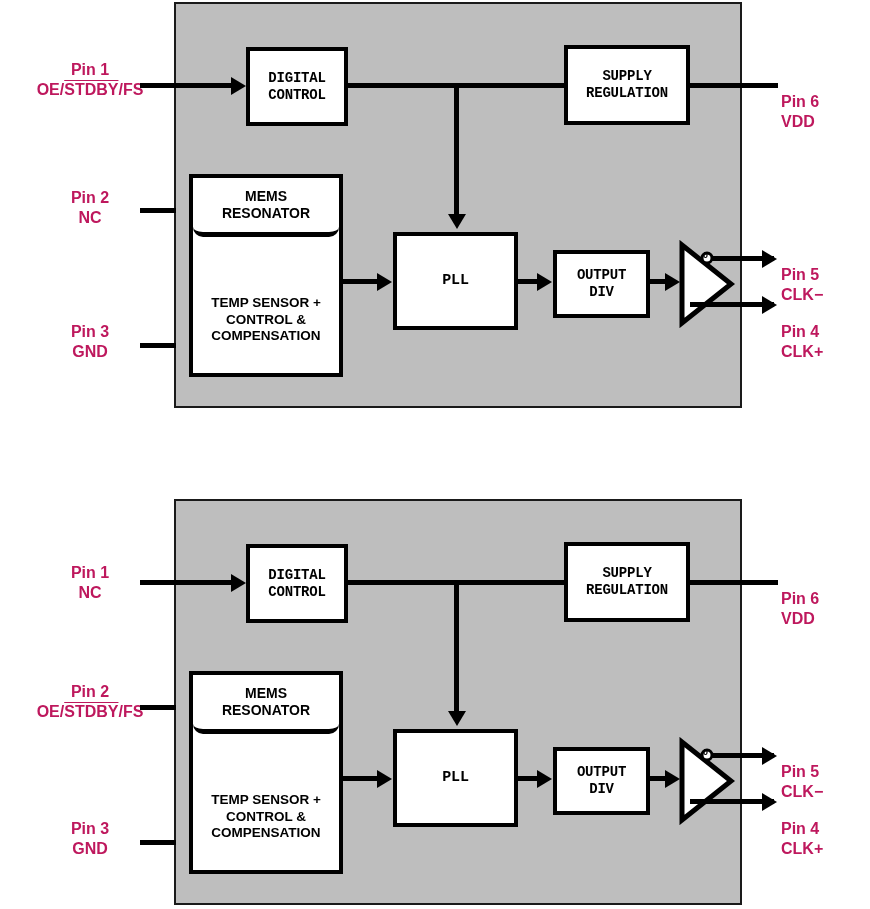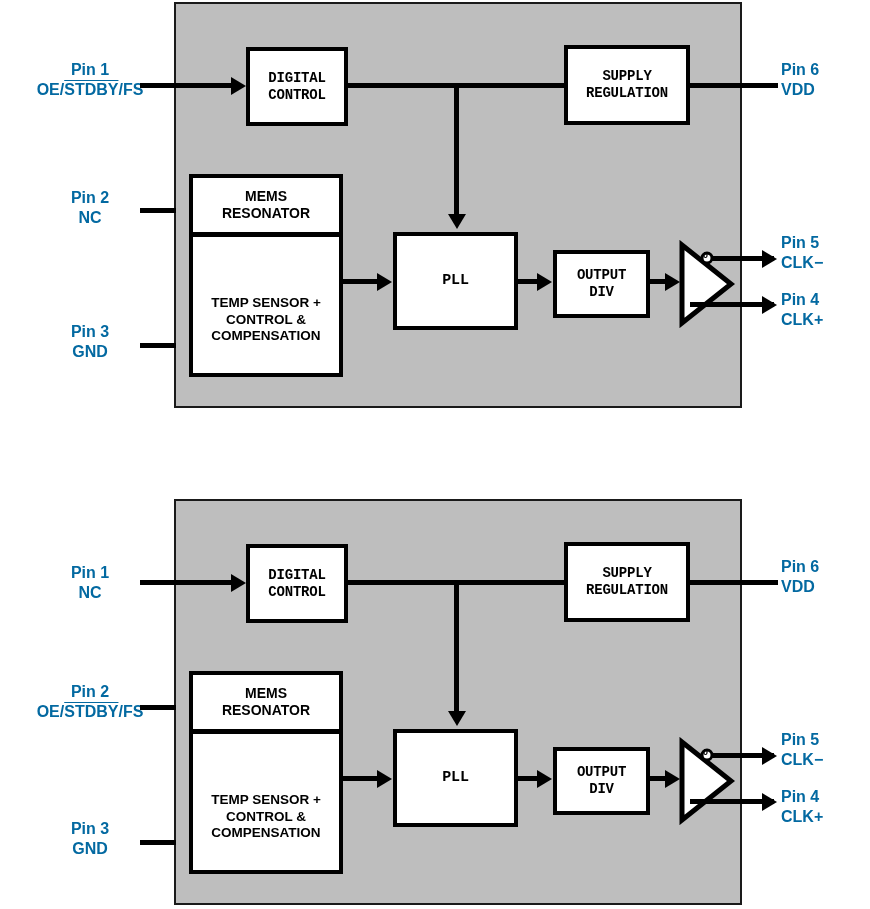--- a/index.html
+++ b/index.html
@@ -56,20 +56,21 @@
   }
   .mems-top {
     border-bottom: 5px solid #000000;
     display: flex;
     flex-direction: column;
     align-items: center;
     justify-content: center;
     font-weight: bold;
     line-height: 1.2;
     text-align: left;
+    border-radius: 10px;
   }
   .mems-bot {
     flex: 1;
     display: flex;
     flex-direction: column;
     align-items: center;
     justify-content: center;
     font-weight: bold;
     line-height: 1.25;
     text-align: center;
@@ -95,26 +96,26 @@
   }
   .arrow-down {
     border-left: 9px solid transparent;
     border-right: 9px solid transparent;
     border-top: 15px solid #000000;
   }
 
   .pinlabel {
     position: absolute;
     font-weight: bold;
-    color: #0369a1;
+    color: #be185d;
     line-height: 1.28;
     white-space: nowrap;
   }
   .pinlabel .l1, .pinlabel .l2 { display: block; }
-  .pinlabel.right { text-align: left; }
+  .pinlabel.right { text-align: left; margin-top: 32px; }
   .pinlabel.left   { text-align: center; }
   .ovl {
     text-decoration: overline;
   }
 
   .buffer-svg { position: absolute; }
   .bubble-label {
     position: absolute;
     font-size: 9px;
     font-weight: bold;

